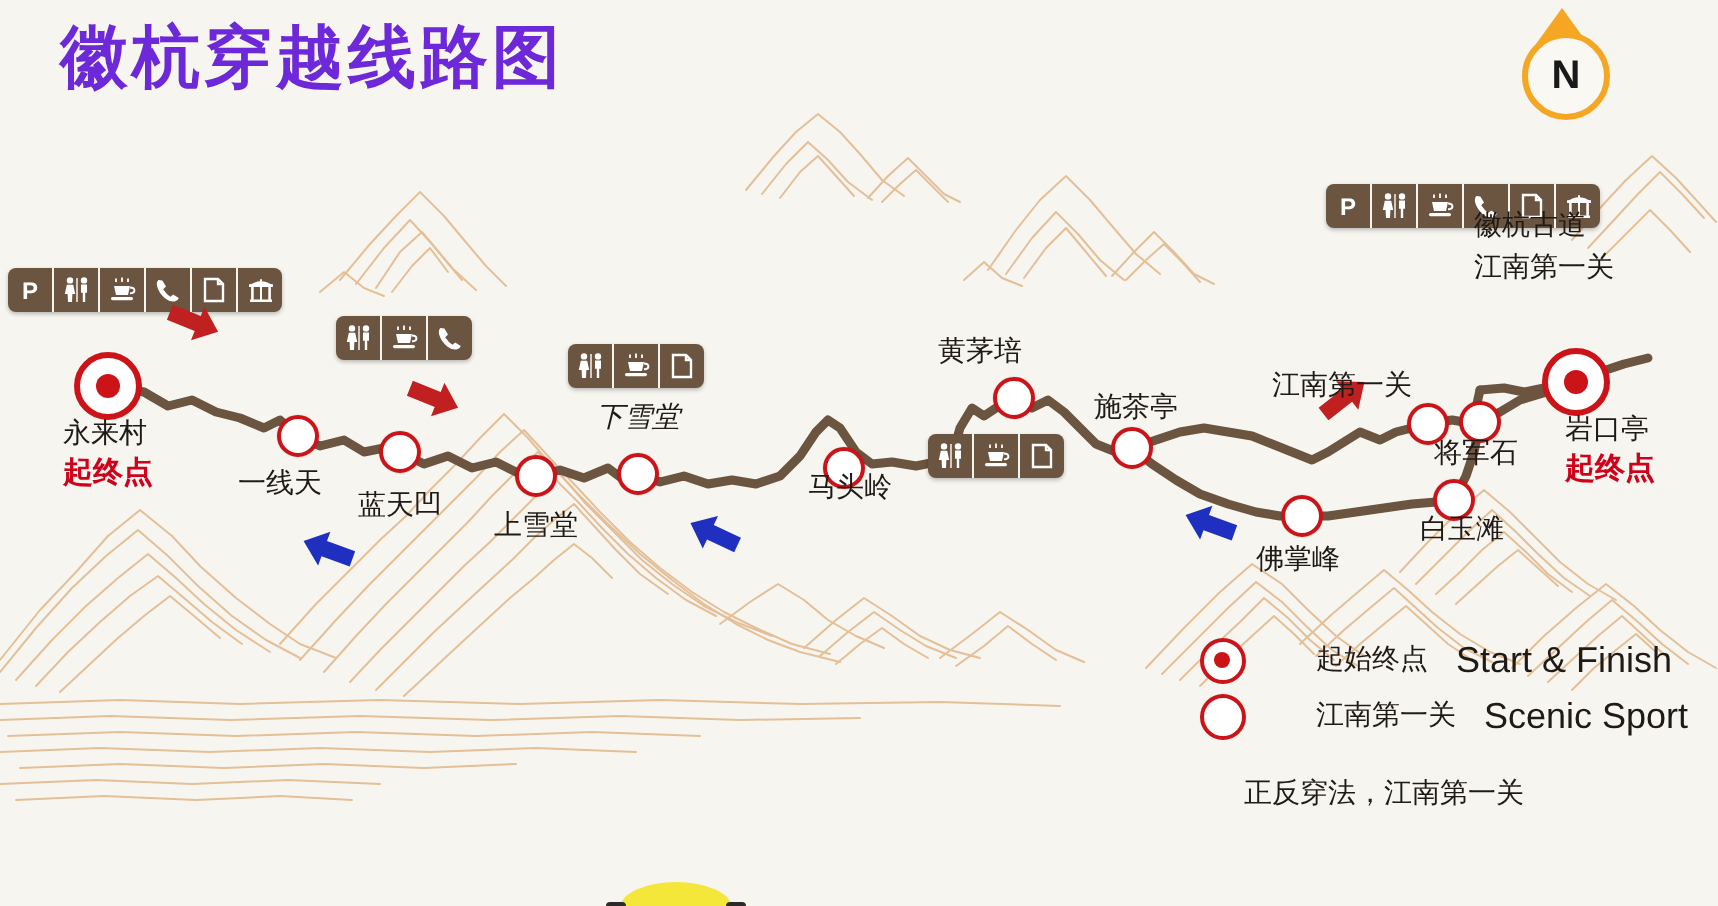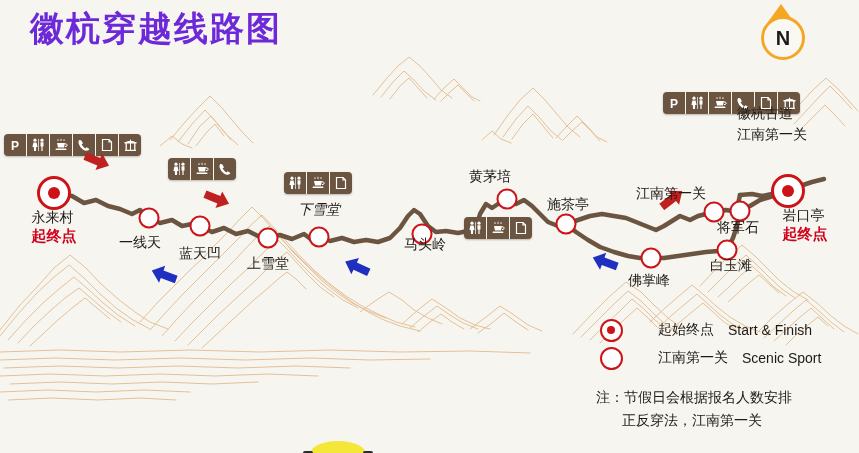--- a/index.html
+++ b/index.html
@@ -101,21 +101,21 @@
   .lg-terminal::after{content:"";width:8px;height:8px;border-radius:50%;background:#cc1418;}
   .lg-scenic{
     width:19px;height:19px;border-radius:50%;
     background:#fff;border:2.5px solid #cc1418;
   }
   .legend-cn{
     margin-left:32px;font-size:14px;color:#1f1a16;
     font-family:"DejaVu Sans","Liberation Sans",sans-serif;white-space:nowrap;
   }
   .legend-en{
-    margin-left:14px;font-size:14px;color:#1f1a16;
+    margin-left:14px;font-size:18px;color:#1f1a16;
     font-family:"Liberation Sans",sans-serif;white-space:nowrap;text-align:center;
   }
   #legend-note{
     margin-top:14px;font-size:14px;color:#1f1a16;line-height:1.65;
     font-family:"DejaVu Sans","Liberation Sans",sans-serif;white-space:nowrap;
   }
   #legend-note .l2{padding-left:26px;display:block;}
 
   
   #visitor-center{
@@ -517,21 +517,20 @@
       <div class="legend-en">Start &amp; Finish</div>
     </div>
     <div class="legend-row">
       <div class="legend-mark">
           <div class="lg-scenic"></div>
         </div>
       <div class="legend-cn">江南第一关</div>
       <div class="legend-en">Scenic Sport</div>
     </div>
     <div id="legend-note">
-      <span>注：节假日会根据报名人数安排</span>
       <span class="l2">正反穿法，江南第一关</span>
     </div>
   </div>
 
   <div id="bottom-marker">
     <div class="cap l"></div>
     <div class="cap r"></div>
   </div>
 
 </div>

